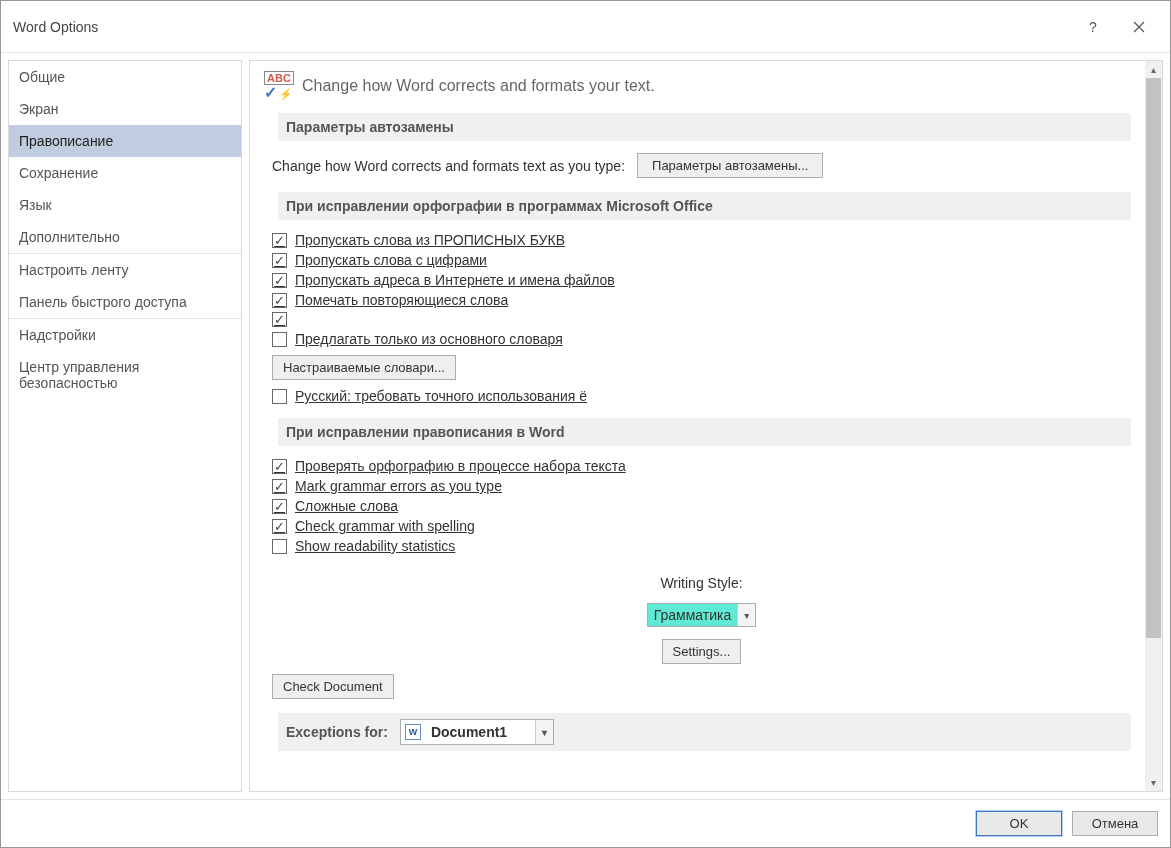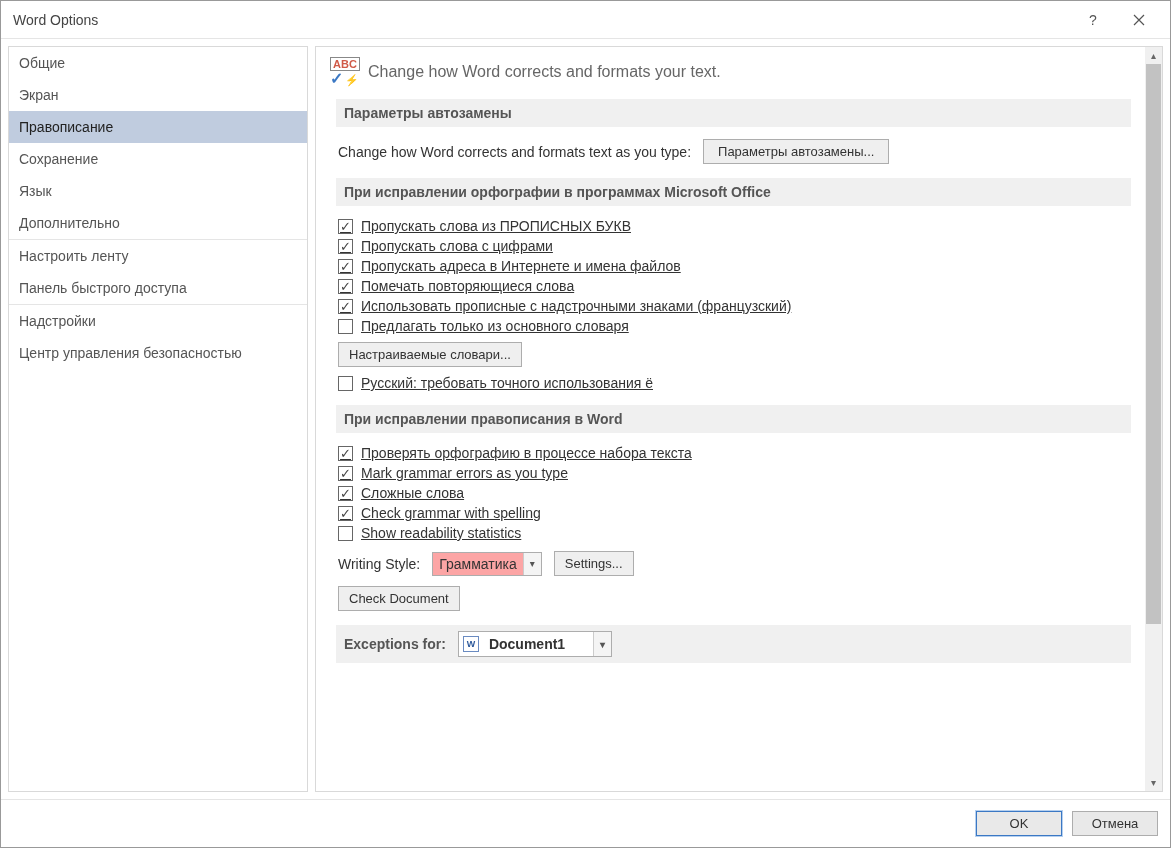--- a/index.html
+++ b/index.html
@@ -12,42 +12,42 @@
     background: #fff;
   }
   .window {
     width: 1171px; height: 848px;
     border: 1px solid #999;
     display: flex;
     flex-direction: column;
     background: #fff;
   }
   .titlebar {
-    height: 38px;
+    height: 52px;
     display: flex;
     align-items: center;
     padding: 0 8px 0 12px;
     background: #fff;
     border-bottom: 1px solid #e5e5e5;
   }
   .titlebar-title { flex: 1; color: #444; }
   .titlebar-btn {
     width: 46px; height: 32px;
     display: flex; align-items: center; justify-content: center;
     color: #555;
   }
   .body {
     flex: 1;
     display: flex;
     padding: 7px;
     gap: 7px;
     min-height: 0;
   }
   .sidebar {
-    width: 300px;
+    width: 234px;
     border: 1px solid #d9d9d9;
     background: #fff;
     overflow-y: auto;
   }
   .side-item {
     padding: 8px 10px;
     color: #555;
     cursor: default;
   }
   .side-item.selected {
@@ -96,21 +96,21 @@
   }
   .abc-icon .abc { display:block; border:1px solid #888; padding:0 2px; line-height:12px;}
   .abc-icon .chk { color:#3b78c4; font-size:16px; position:relative; top:-2px;}
   .abc-icon .bolt { color:#f5a623; position:relative; left:2px; top:-2px;}
   .header-text { color:#666; font-size:16px; }
   .section-head {
     background:#f0f0f0;
     color:#555;
     font-weight:600;
     padding:6px 8px;
-    margin:14px 0 12px 6px;
+    margin:14px 0 12px 14px;
   }
   .section-head.first { margin-top:4px;}
   .row {
     display:flex; align-items:center; gap:12px;
     margin:6px 0 6px 8px;
     color:#333;
   }
   .cb-row {
     display:flex; align-items:center; gap:8px;
     margin:4px 0 4px 8px;
@@ -127,21 +127,21 @@
     background:#efefef;
     border:1px solid #adadad;
     padding:4px 14px;
     color:#333;
     font-size:13px;
     cursor:default;
   }
   .btn.small { padding:4px 10px; }
   .select {
     border:1px solid #adadad;
-    background:#fca5a5;
+    background:#5eead4;
     display:inline-flex; align-items:center;
     height:24px;
   }
   .select .val { padding:0 6px; color:#333;}
   .select .arrow {
     width:18px;height:100%;display:flex;align-items:center;justify-content:center;
     border-left:1px solid #ccc;color:#555;font-size:10px;
     background:#f4f4f4;
   }
   .select.full { height:26px;}
@@ -221,21 +221,20 @@
         <div class="cb-row">
             <span class="checkbox checked"></span>
             <span class="label">Пропускать адреса в Интернете и имена файлов</span>
           </div>
         <div class="cb-row">
             <span class="checkbox checked"></span>
             <span class="label">Помечать повторяющиеся слова</span>
           </div>
         <div class="cb-row">
             <span class="checkbox checked"></span>
-            <span class="label">Использовать прописные с надстрочными знаками (французский)</span>
           </div>
         <div class="cb-row">
             <span class="checkbox"></span>
             <span class="label">Предлагать только из основного словаря</span>
           </div>
         <div class="row" style="margin-left:8px;margin-top:8px;margin-bottom:8px;">
           <span class="btn small">Настраиваемые словари...</span>
         </div>
         <div class="cb-row">
             <span class="checkbox"></span>
@@ -256,21 +255,21 @@
             <span class="label">Сложные слова</span>
           </div>
         <div class="cb-row">
             <span class="checkbox checked"></span>
             <span class="label">Check grammar with spelling</span>
           </div>
         <div class="cb-row">
             <span class="checkbox"></span>
             <span class="label">Show readability statistics</span>
           </div>
-        <div class="row" style="margin-top:10px;">
+        <div class="row" style="margin-top:21px;flex-direction:column;">
           <span class="label">Writing Style:</span>
           <span class="select">
             <span class="val">Грамматика</span>
             <span class="arrow">▾</span>
           </span>
           <span class="btn small">Settings...</span>
         </div>
         <div class="row" style="margin-top:10px;">
           <span class="btn small">Check Document</span>
         </div>

